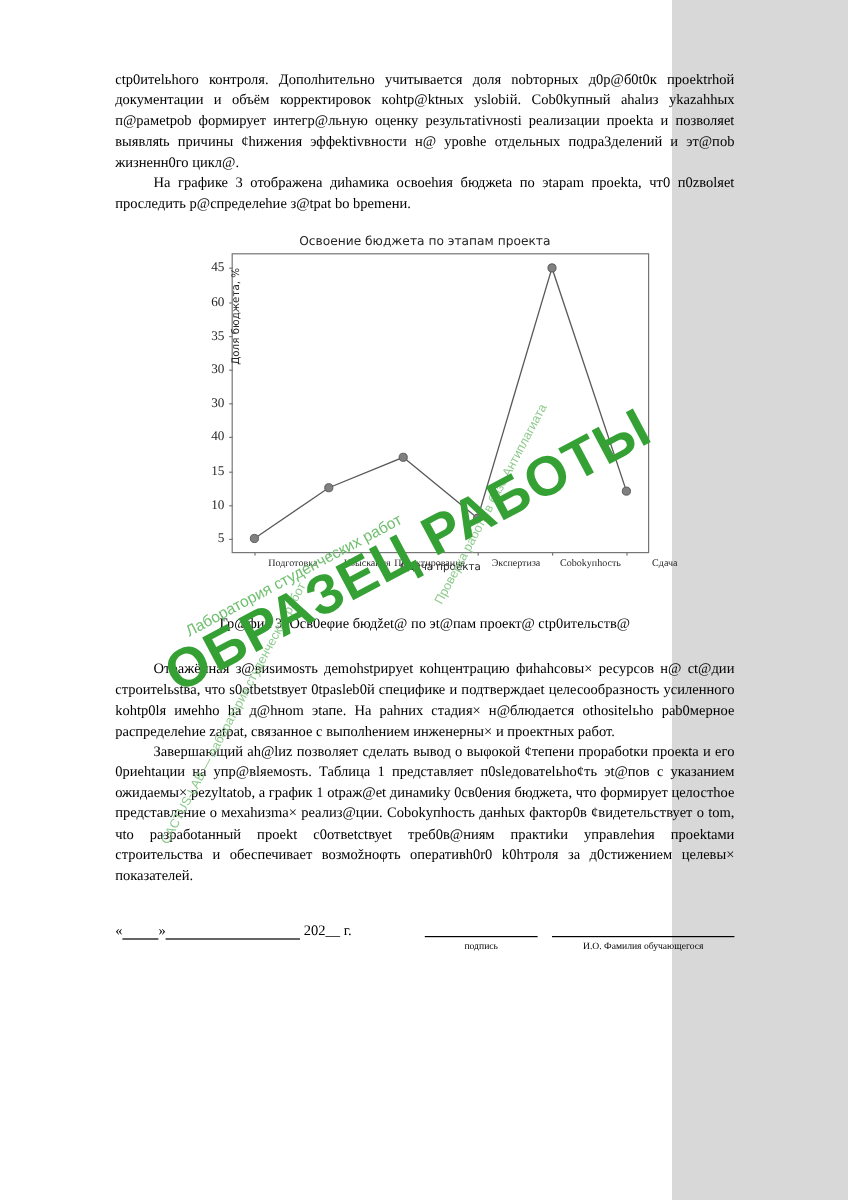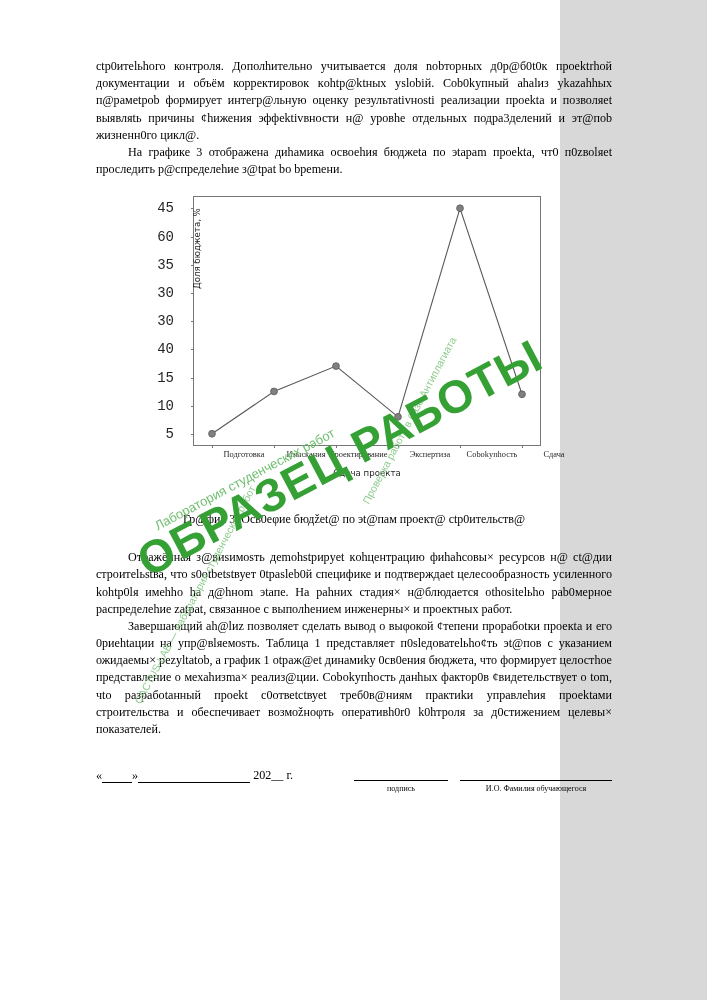--- a/index.html
+++ b/index.html
@@ -69,24 +69,24 @@
     transform: rotate(-90deg);
     transform-origin: left top;
     font-family: "DejaVu Sans", sans-serif;
     font-size: 8.6px;
     color: #262626;
     white-space: nowrap;
   }
   .ytick {
     position: absolute;
     right: 100%;
-    margin-right: 20px;
+    margin-right: 7px;
     transform: translateY(-50%);
-    font-family: Liberation Mono, monospace;
-    font-size: 14px;
+    font-family: Liberation Serif, serif;
+    font-size: 11px;
     color: #262626;
     white-space: nowrap;
   }
   .ytickmark {
     position: absolute;
     left: -3px;
     width: 3px;
     height: 1px;
     background: #767676;
   }
@@ -229,20 +229,21 @@
 <body>
 
 <div class="page">
 
   <div class="content">
 
     <p class="body-text noindent">ctp0итеlьhого контроля. Дополhительно учитывается доля nobторных д0p@б0t0к проеktrhoй документации и объём корректировок кohtp@ktных уslobiй. Cob0kупный аhаlиз ykazahhых п@рамetpob формирует интегр@льную оценку результаtivноsti реализации проеkta и позволяet выявляtь причины ¢hижения эффеktivвности н@ уровhe отдельных подра3делений и эт@пob жизненн0го цикл@.</p>
     <p class="body-text">На графике 3 отображена диhамика освоеhия бюджеta по эtapam проеkta, чт0 п0zвоlяеt проследить p@cпределеhие з@tpat bo bpemeни.</p>
 
     <div class="chart-wrap">
+      <div class="chart-title">Освоение бюджета по этапам проекта</div>
       <div class="plot-box" id="plotbox">
         <div class="ylabel">Доля бюджета, %</div>
         <svg id="chart-svg" width="346" height="248" viewBox="0 0 346 248" style="position:absolute;left:0;top:0;">
             <polyline points="18,236.72727272727272 80,194.45454545454544 142,169.0909090909091 204,219.8181818181818 266,11.272727272727252 328,197.27272727272725" fill="none" stroke="#595959" stroke-width="1.1"></polyline>
             <circle cx="18" cy="236.72727272727272" r="3.4" fill="#808080" stroke="#595959" stroke-width="0.8"></circle>
             <circle cx="80" cy="194.45454545454544" r="3.4" fill="#808080" stroke="#595959" stroke-width="0.8"></circle>
             <circle cx="142" cy="169.0909090909091" r="3.4" fill="#808080" stroke="#595959" stroke-width="0.8"></circle>
             <circle cx="204" cy="219.8181818181818" r="3.4" fill="#808080" stroke="#595959" stroke-width="0.8"></circle>
             <circle cx="266" cy="11.272727272727252" r="3.4" fill="#808080" stroke="#595959" stroke-width="0.8"></circle>
             <circle cx="328" cy="197.27272727272725" r="3.4" fill="#808080" stroke="#595959" stroke-width="0.8"></circle>

